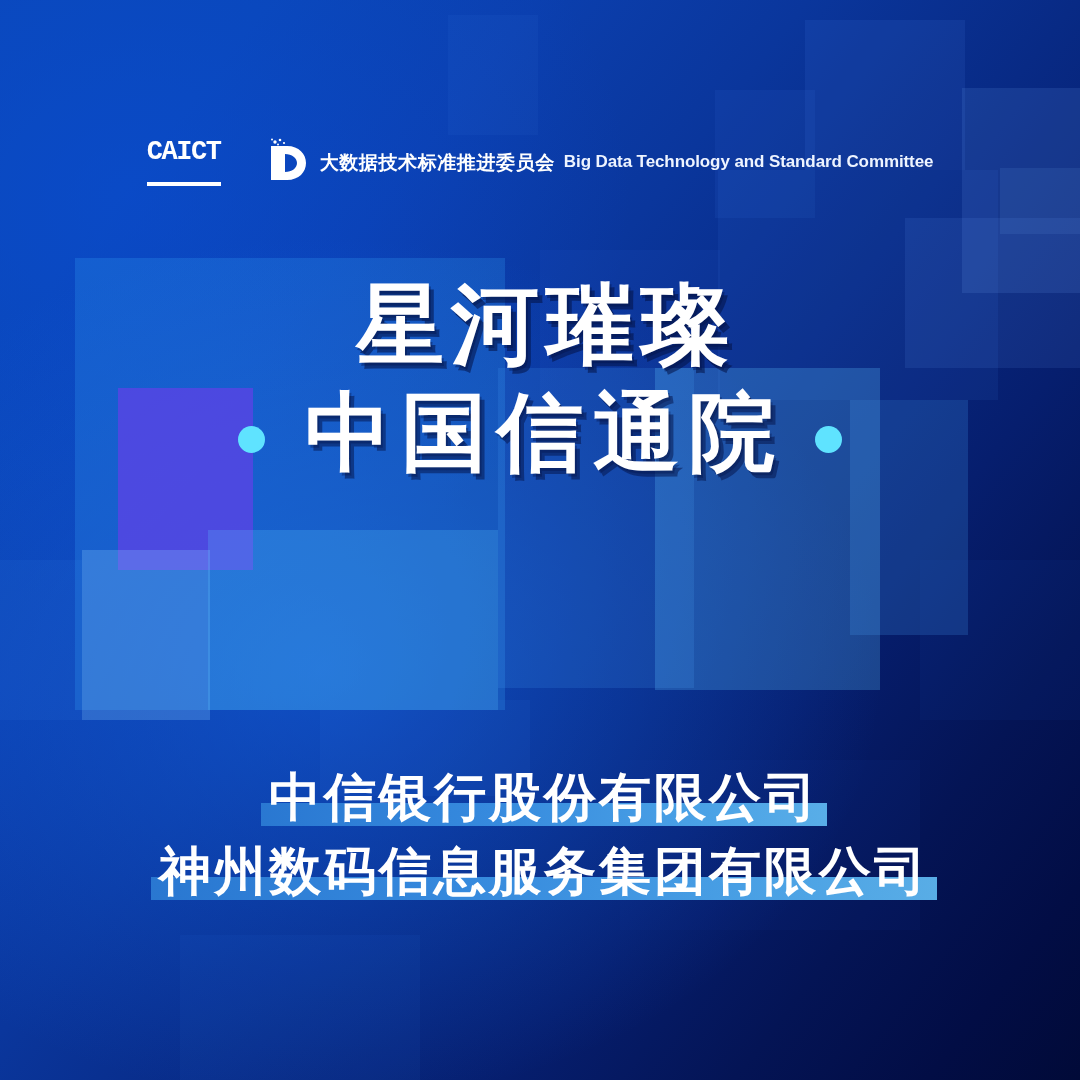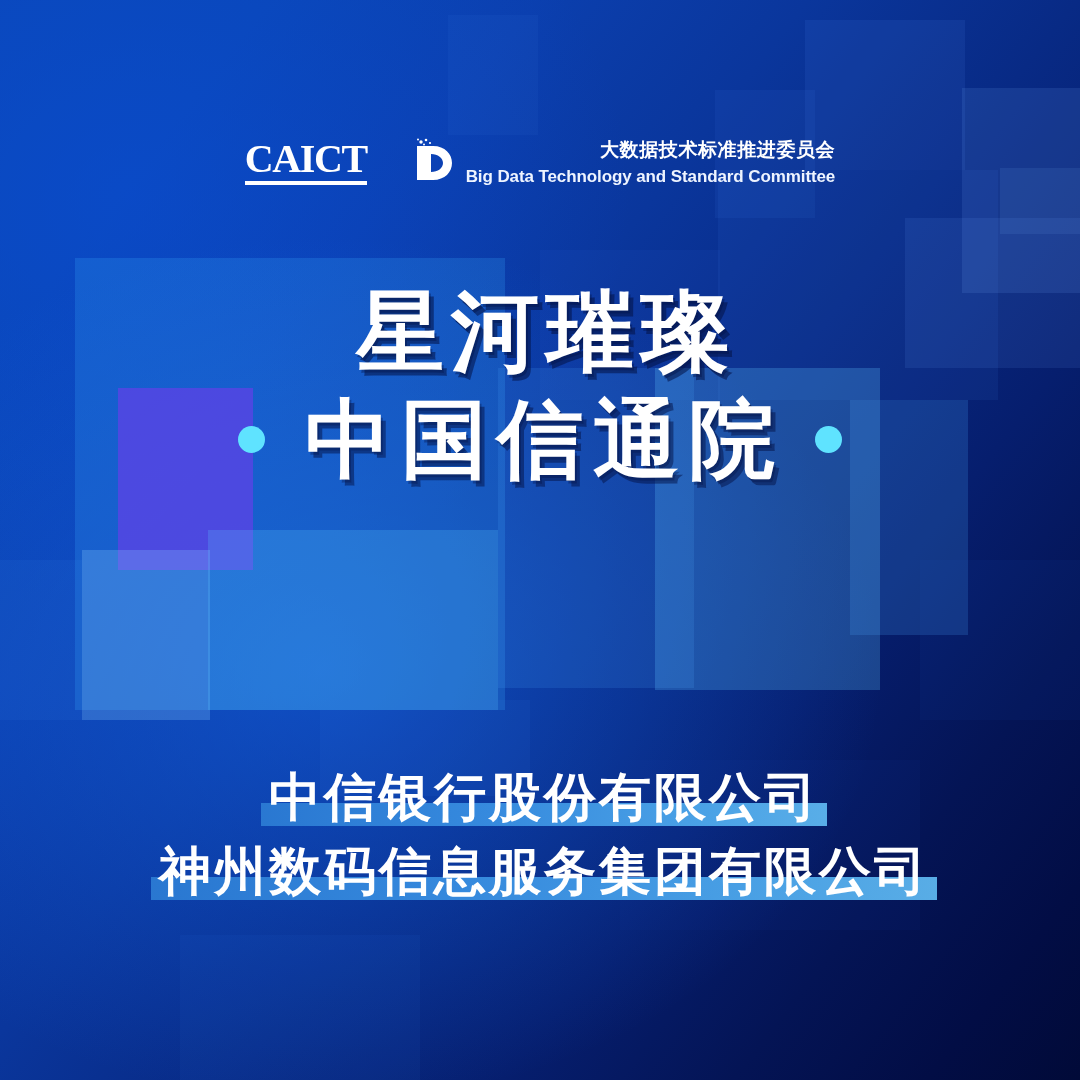--- a/index.html
+++ b/index.html
@@ -41,45 +41,45 @@
     display: flex;
     justify-content: center;
     align-items: center;
     gap: 44px;
     z-index: 40;
   }
   .logo-caict { display: flex; align-items: baseline; gap: 12px; }
   .caict-mark {
     position: relative;
     color: #fff;
-    font-size: 40px;
+    font-size: 27px;
     font-weight: 700;
     letter-spacing: -1.4px;
-    font-family: Liberation Serif, serif;
-    line-height: 1;
-    padding-bottom: 6px;
+    font-family: Liberation Mono, monospace;
+    line-height: 1;
+    padding-bottom: 20px;
   }
   .caict-mark::after {
     content: "";
     position: absolute;
     left: 0; right: 0; bottom: 0;
     height: 4px;
     background: #ffffff;
   }
   .caict-cn {
     color: #fff;
     font-size: 33px;
     font-weight: 700;
     letter-spacing: 1px;
     line-height: 1;
   }
 
   .logo-bdtsc { display: flex; align-items: center; gap: 11px; }
   .bd-d { width: 44px; height: 48px; display: block; }
-  .bd-text { display: flex; flex-direction: column; gap: 9px; text-align: right; }
+  .bd-text { display: flex; flex-direction: row; gap: 9px; text-align: right; }
   .bd-cn {
     color: #fff;
     font-size: 19px;
     font-weight: 700;
     letter-spacing: 0.6px;
     line-height: 1;
   }
   .bd-en {
     color: #eef4ff;
     font-size: 17px;
@@ -94,20 +94,21 @@
     position: absolute;
     left: 0; right: 0;
     top: 288px;
     z-index: 35;
     text-align: center;
   }
   .line {
     font-weight: 900;
     line-height: 1;
     white-space: nowrap;
+    font-family: Liberation Mono, monospace;
   }
   .line1 {
     font-size: 88px;
     letter-spacing: 7px;
     color: #ffffff;
     text-shadow:
       5px 6px 0 rgba(3,18,70,0.55),
       2px 3px 0 rgba(3,18,70,0.40);
     margin-bottom: 20px;
     padding-left: 12px;

